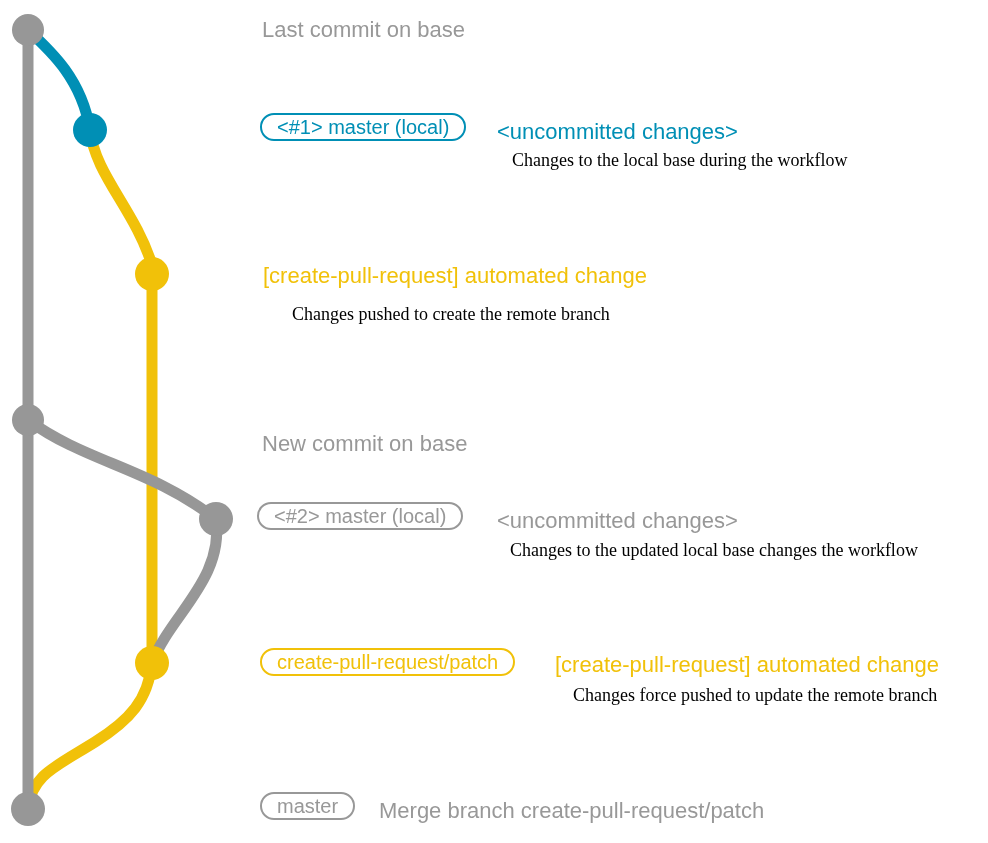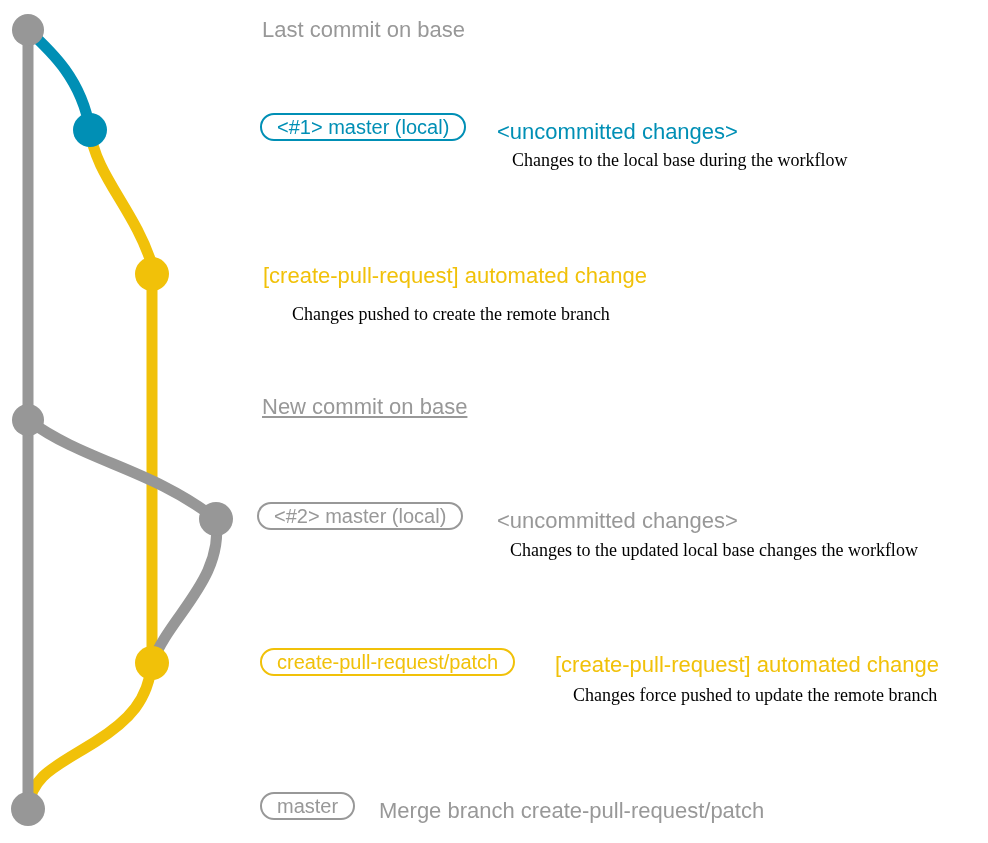--- a/index.html
+++ b/index.html
@@ -89,21 +89,21 @@
 
   <div class="ann" style="left:260px; top:113px;">
     <span class="branch-box teal">&lt;#1&gt; master (local)</span>
   </div>
   <div class="ann heading teal" style="left:497px; top:119px;">&lt;uncommitted changes&gt;</div>
   <div class="ann desc" style="left:512px; top:150px;">Changes to the local base during the workflow</div>
 
   <div class="ann heading yellow" style="left:263px; top:263px;">[create-pull-request] automated change</div>
   <div class="ann desc" style="left:292px; top:296px;margin-top:8px;">Changes pushed to create the remote branch</div>
 
-  <div class="ann msg" style="left:262px; top:394px;text-decoration:underline;">New commit on base</div>
+  <div class="ann msg" style="left:262px; top:431px;">New commit on base</div>
 
   <div class="ann" style="left:257px; top:502px;">
     <span class="branch-box gray">&lt;#2&gt; master (local)</span>
   </div>
   <div class="ann heading gray" style="left:497px; top:508px;">&lt;uncommitted changes&gt;</div>
   <div class="ann desc" style="left:510px; top:540px;">Changes to the updated local base changes the workflow</div>
 
   <div class="ann" style="left:260px; top:648px;">
     <span class="branch-box yellow">create-pull-request/patch</span>
   </div>

